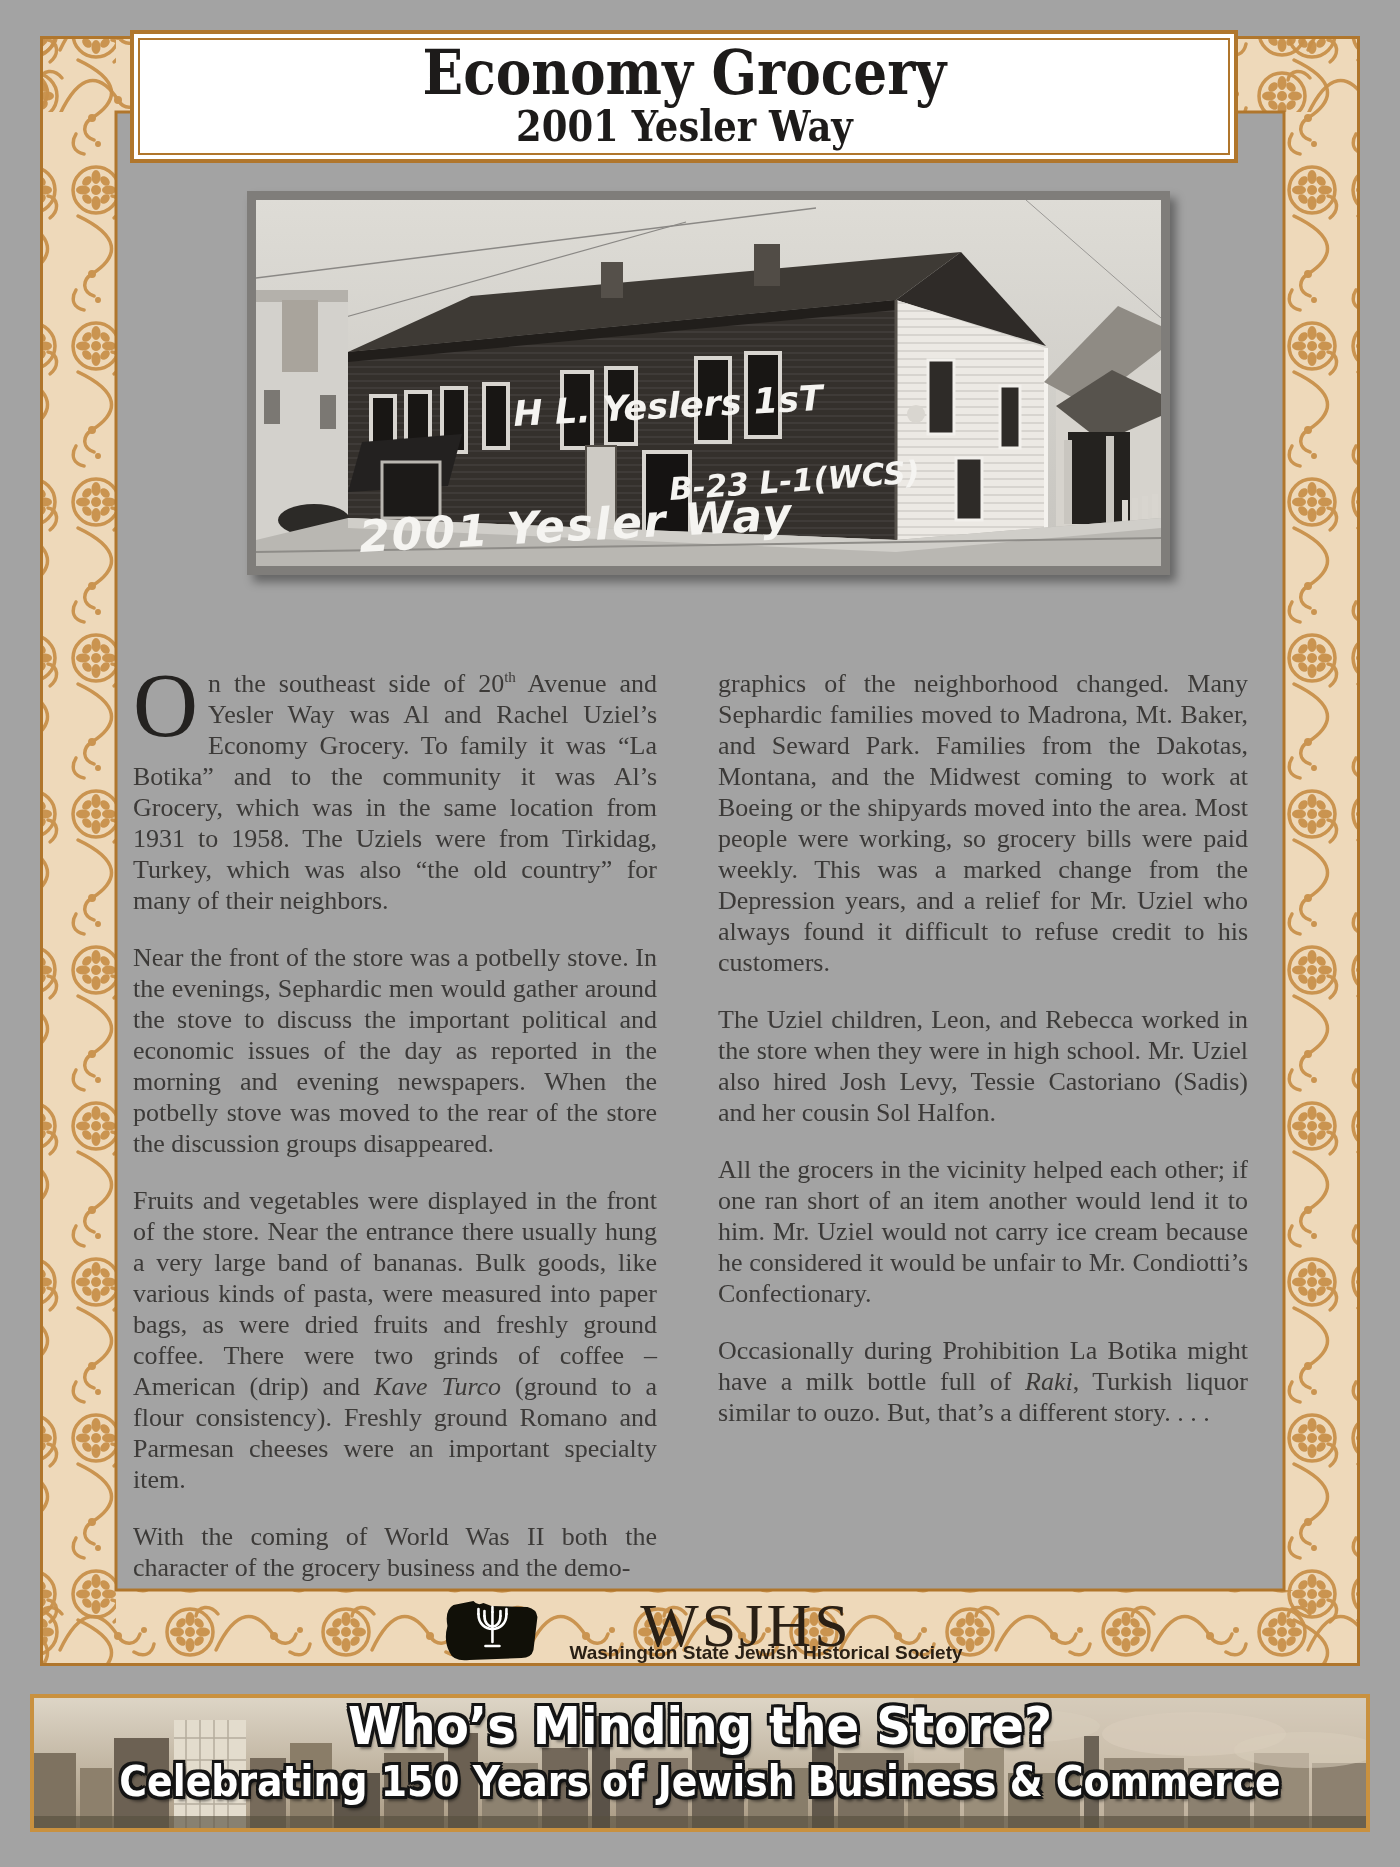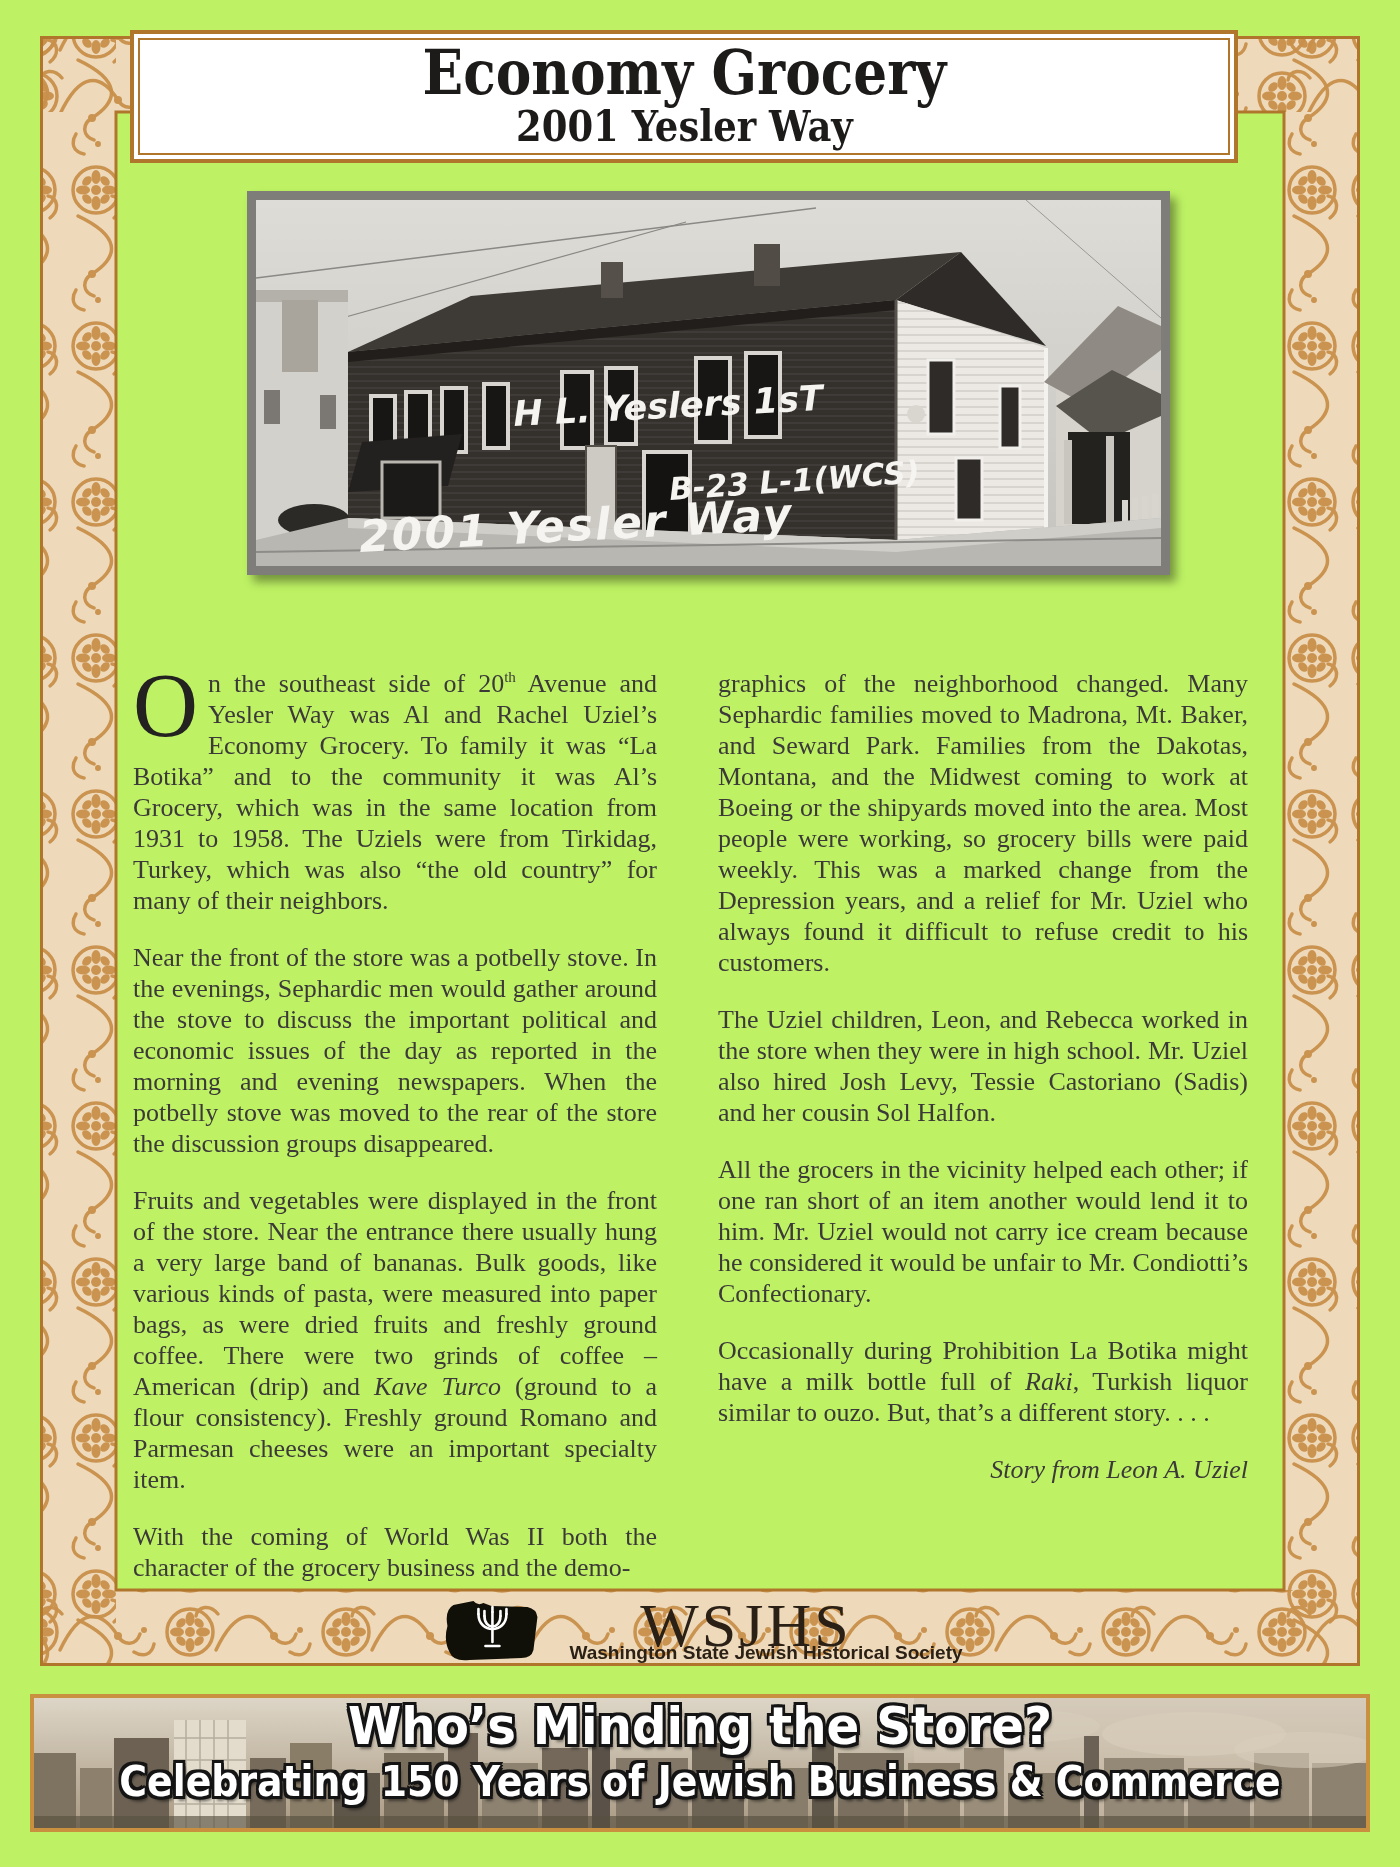--- a/index.html
+++ b/index.html
@@ -1,20 +1,20 @@
 <!DOCTYPE html>
 <html style="--frame_band: #eed9ba; --ornament: #c8904a; --frame_line: #b0762c; --body_text: #3c3a38; --banner_border: #c9913f; --title_text: #1d1b1a;"><head>
 <meta charset="utf-8">
 <style>
   :root{
     --frame_band:#eed9ba; --ornament:#c8904a; --frame_line:#b0762c;
     --body_text:#3c3a38; --banner_border:#c9913f; --title_text:#1d1b1a;
   }
   html,body{margin:0;padding:0;background:#ffffff;}
-  .page{position:relative;width:1400px;height:1867px;background:#bef264;overflow:hidden;
+  .page{position:relative;width:1400px;height:1867px;background:#a3a3a3;overflow:hidden;
         font-family:"Liberation Serif",serif;}
   .frame-svg{position:absolute;left:0;top:0;z-index:1;}
   
   .title-box{position:absolute;left:130px;top:30px;width:1108px;height:133px;background:#fff;
              border:4px solid var(--frame_line);padding:4px;box-sizing:border-box;z-index:4;}
   .title-box-inner{border:2px solid var(--frame_line);width:100%;height:100%;box-sizing:border-box;
              display:flex;flex-direction:column;align-items:center;justify-content:center;}
   .page-title{font-family:"DejaVu Serif",serif;font-weight:bold;font-size:62px;line-height:60px;
              color:var(--title_text);transform:scaleX(.86);letter-spacing:0px;white-space:nowrap;}
   .page-subtitle{font-family:"DejaVu Serif",serif;font-weight:bold;font-size:42px;line-height:46px;
@@ -218,21 +218,20 @@
       <div class="para"><span class="dropcap">O</span><span>n the southeast side of 20</span><sup>th</sup><span> Avenue and Yesler Way was Al and Rachel Uziel’s Economy Grocery. To family it was “La Botika” and to the community it was Al’s Grocery, which was in the same location from 1931 to 1958. The Uziels were from Tirkidag, Turkey, which was also “the old country” for many of their neighbors.</span></div>
       <div class="para"><span>Near the front of the store was a potbelly stove. In the evenings, Sephardic men would gather around the stove to discuss the important political and economic issues of the day as reported in the morning and evening newspapers. When the potbelly stove was moved to the rear of the store the discussion groups disappeared.</span></div>
       <div class="para"><span>Fruits and vegetables were displayed in the front of the store. Near the entrance there usually hung a very large band of bananas. Bulk goods, like various kinds of pasta, were measured into paper bags, as were dried fruits and freshly ground coffee. There were two grinds of coffee – American (drip) and </span><i>Kave Turco</i><span> (ground to a flour consistency). Freshly ground Romano and Parmesan cheeses were an important specialty item.</span></div>
       <div class="para"><span>With the coming of World Was II both the character of the grocery business and the demo-</span></div>
     </div>
   <div class="article-col col-right">
   <div class="para"><span>graphics of the neighborhood changed. Many Sephardic families moved to Madrona, Mt. Baker, and Seward Park. Families from the Dakotas, Montana, and the Midwest coming to work at Boeing or the shipyards moved into the area. Most people were working, so grocery bills were paid weekly. This was a marked change from the Depression years, and a relief for Mr. Uziel who always found it difficult to refuse credit to his customers.</span></div>
       <div class="para"><span>The Uziel children, Leon, and Rebecca worked in the store when they were in high school. Mr. Uziel also hired Josh Levy, Tessie Castoriano (Sadis) and her cousin Sol Halfon.</span></div>
       <div class="para"><span>All the grocers in the vicinity helped each other; if one ran short of an item another would lend it to him. Mr. Uziel would not carry ice cream because he considered it would be unfair to Mr. Condiotti’s Confectionary.</span></div>
       <div class="para"><span>Occasionally during Prohibition La Botika might have a milk bottle full of </span><i>Raki</i><span>, Turkish liquor similar to ouzo. But, that’s a different story. . . .</span></div>
-      <div class="byline">Story from Leon A. Uziel</div>
     </div>
   <div class="article-col col-right" style="top:auto;bottom:0;"></div>
 
   <div class="org">
     <svg width="104" height="70" viewBox="0 0 104 70">
       <path d="M10 32 Q7 16 16 11 L36 7 Q40 12 46 9 L54 12 L90 13 Q99 15 100 23 L96 56 Q94 64 84 64 L32 66 Q16 68 12 58 Q6 46 10 32 Z" fill="#111008"></path>
       <g stroke="#ffffff" stroke-width="2.6" fill="none" stroke-linecap="round">
         <line x1="55" y1="18" x2="55" y2="48"></line>
         <path d="M47 22 C47 36 63 36 63 22"></path>
         <path d="M41 20 C41 40 69 40 69 20"></path>

